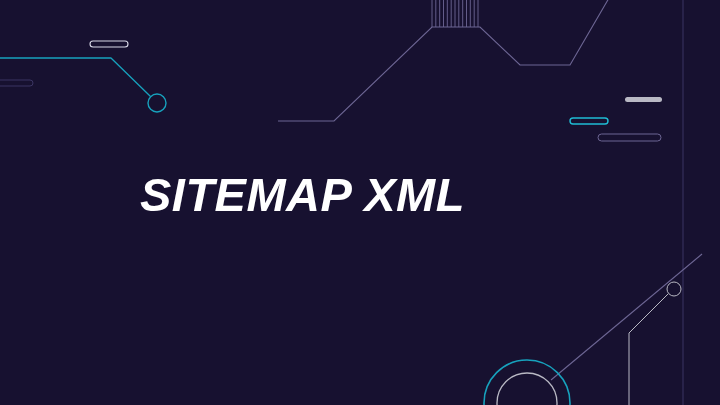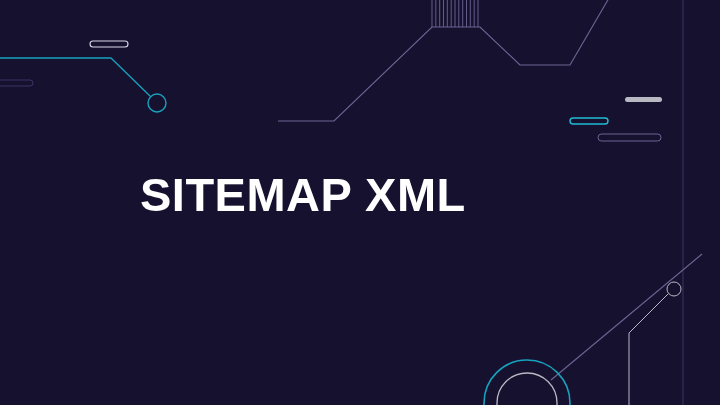--- a/index.html
+++ b/index.html
@@ -7,20 +7,21 @@
     padding: 0;
     background: #0f0c20;
   }
   #slide {
     position: relative;
     width: 720px;
     height: 405px;
     overflow: hidden;
     background: #171130;
     font-family: "Liberation Sans", sans-serif;
+    font-style: italic;
   }
   #deco {
     position: absolute;
     inset: 0;
     width: 720px;
     height: 405px;
     display: block;
   }
   #title-layer {
     position: absolute;

